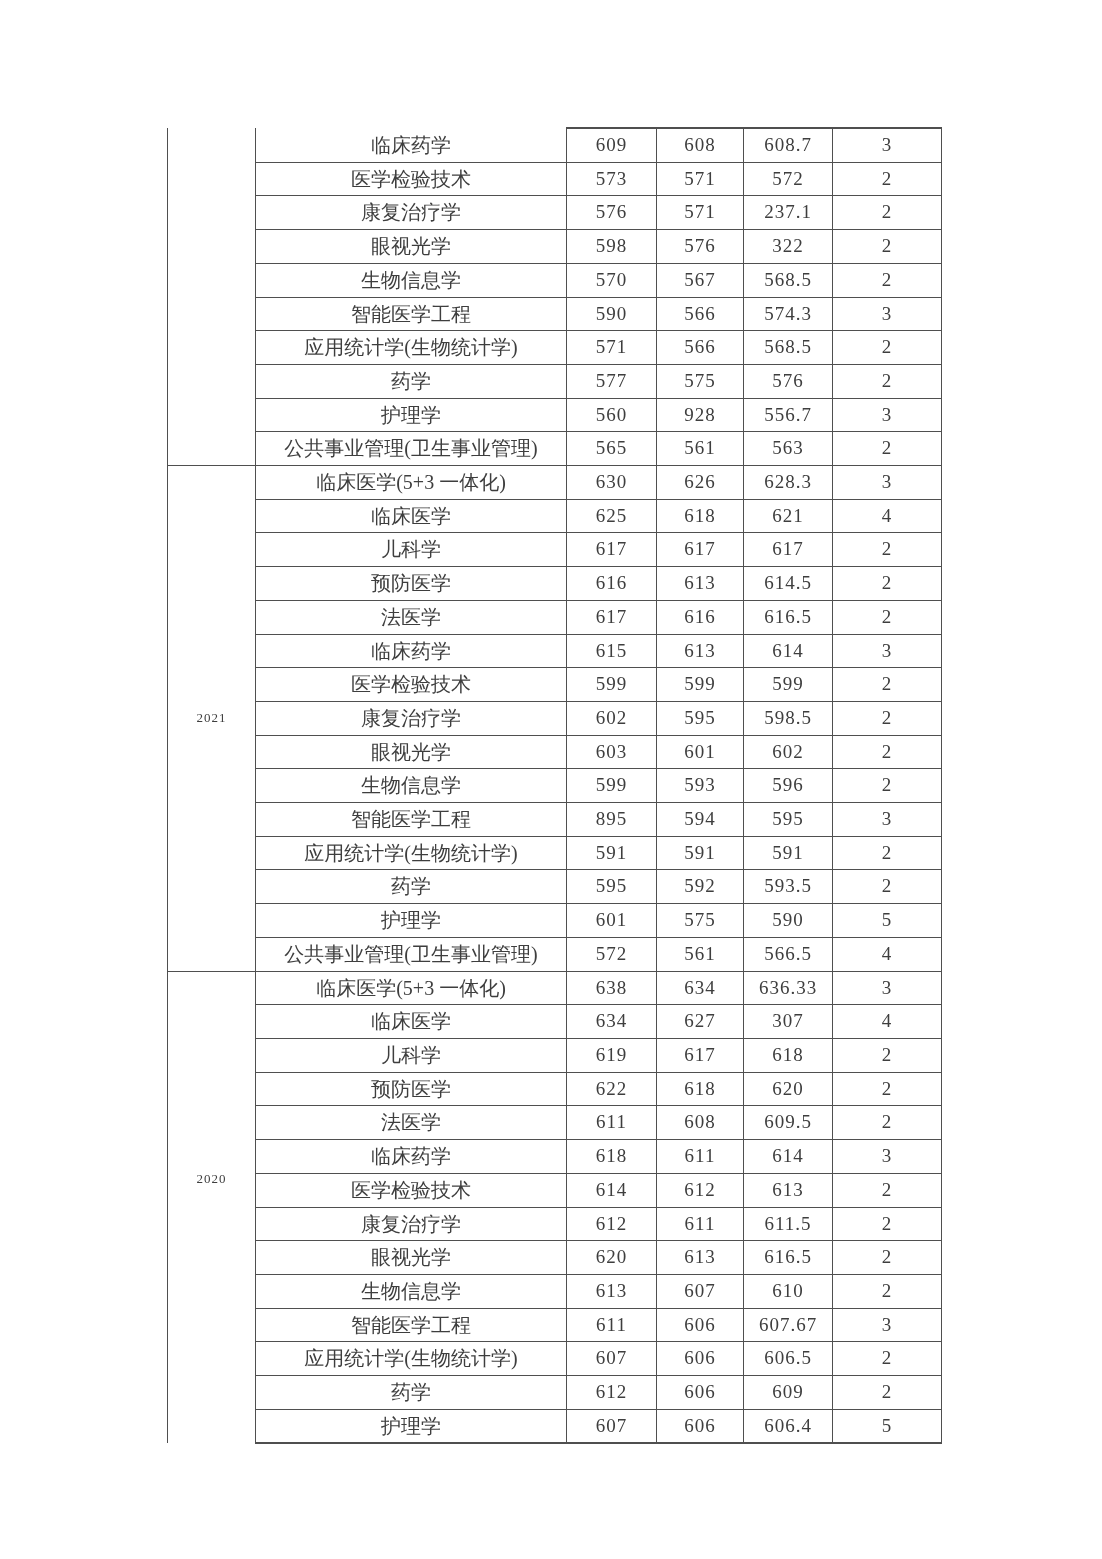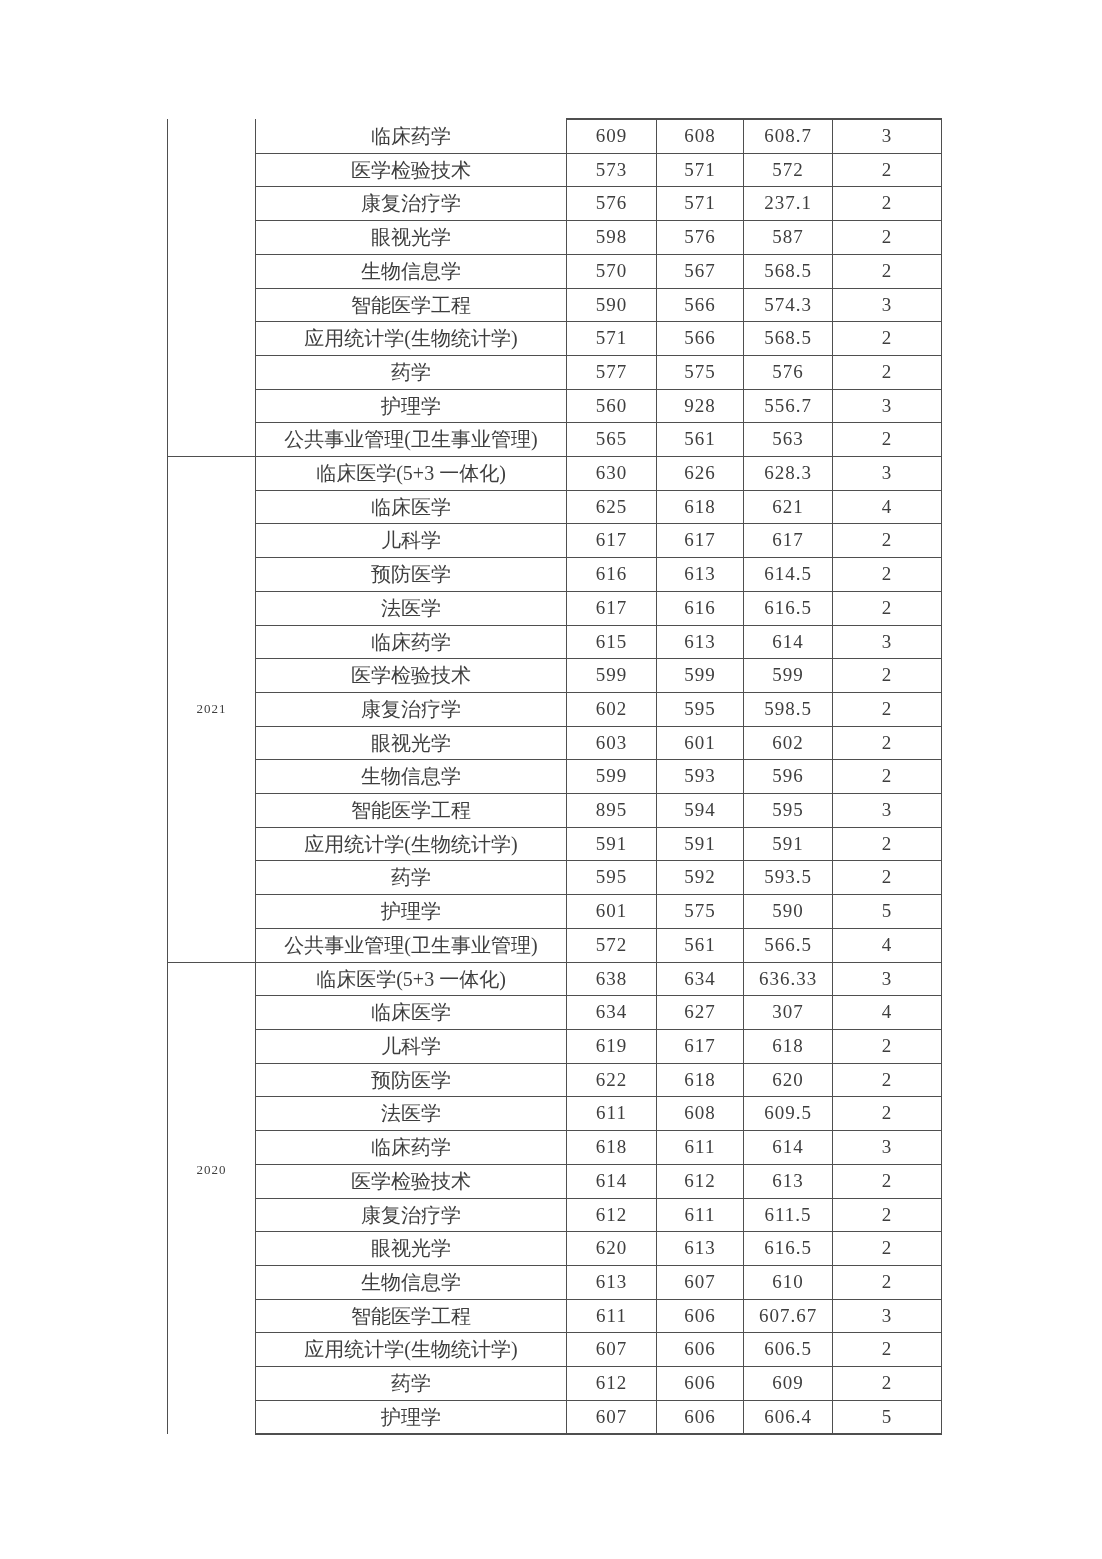--- a/index.html
+++ b/index.html
@@ -8,21 +8,21 @@
     --page-bg:#ffffff;
   }
   html,body{margin:0;padding:0;}
   body{
     width:1102px;height:1559px;background:var(--page-bg);
     font-family:"Liberation Serif","DejaVu Serif",serif;
     position:relative;overflow:hidden;
   }
   .doc-page{position:absolute;inset:0;background:var(--page-bg);}
   table.scores{
-    position:absolute;left:167px;top:118px;width:774px;
+    position:absolute;left:167px;top:127px;width:774px;
     border-collapse:collapse;table-layout:fixed;padding-left:21px;
   }
   col.c-year{width:88px;}
   col.c-major{width:311px;}
   col.c-max{width:90px;}
   col.c-min{width:87px;}
   col.c-avg{width:89px;}
   col.c-cnt{width:109px;}
   td{
     border:1px solid var(--border-color);
@@ -75,21 +75,21 @@
           <td class="">康复治疗学</td>
           <td class="num">576</td>
           <td class="num">571</td>
           <td class="num">237.1</td>
           <td class="num">2</td>
         </tr>
         <tr>
           <td class="">眼视光学</td>
           <td class="num">598</td>
           <td class="num">576</td>
-          <td class="num">587</td>
+          <td class="num">322</td>
           <td class="num">2</td>
         </tr>
         <tr>
           <td class="">生物信息学</td>
           <td class="num">570</td>
           <td class="num">567</td>
           <td class="num">568.5</td>
           <td class="num">2</td>
         </tr>
         <tr>

